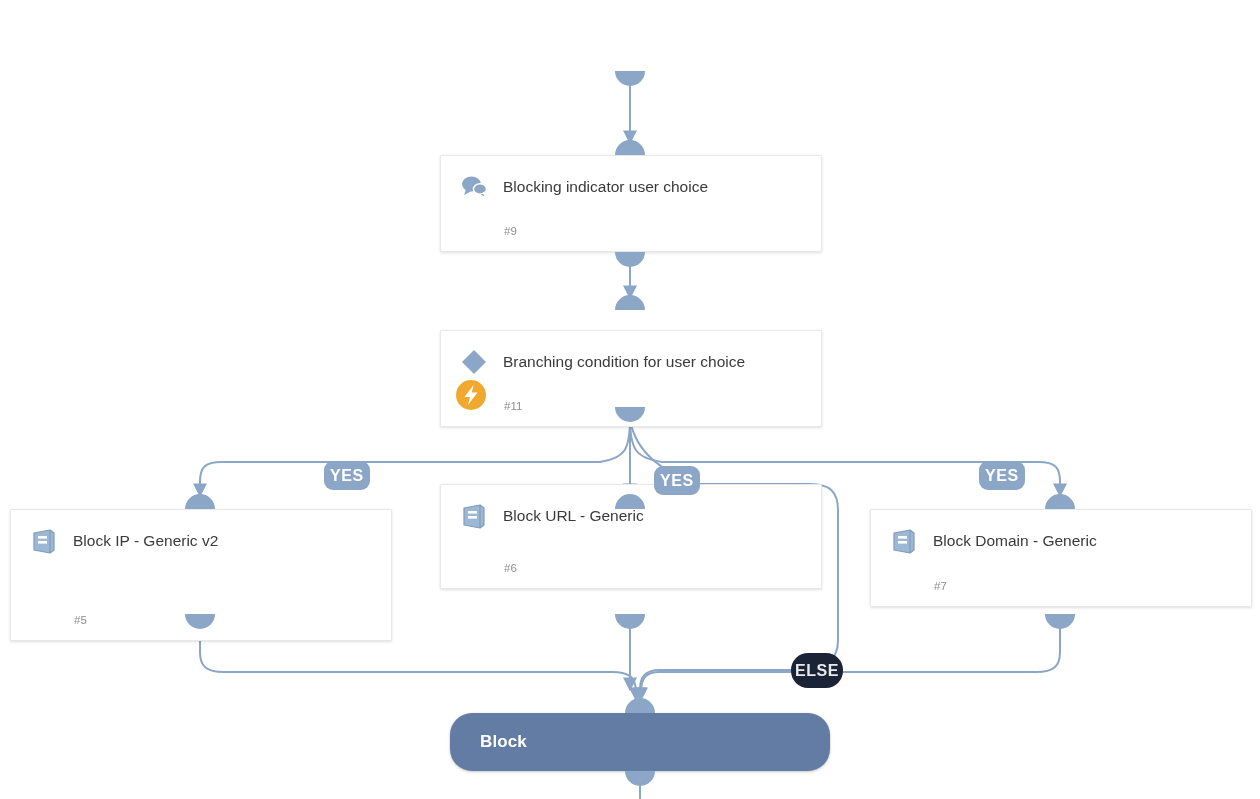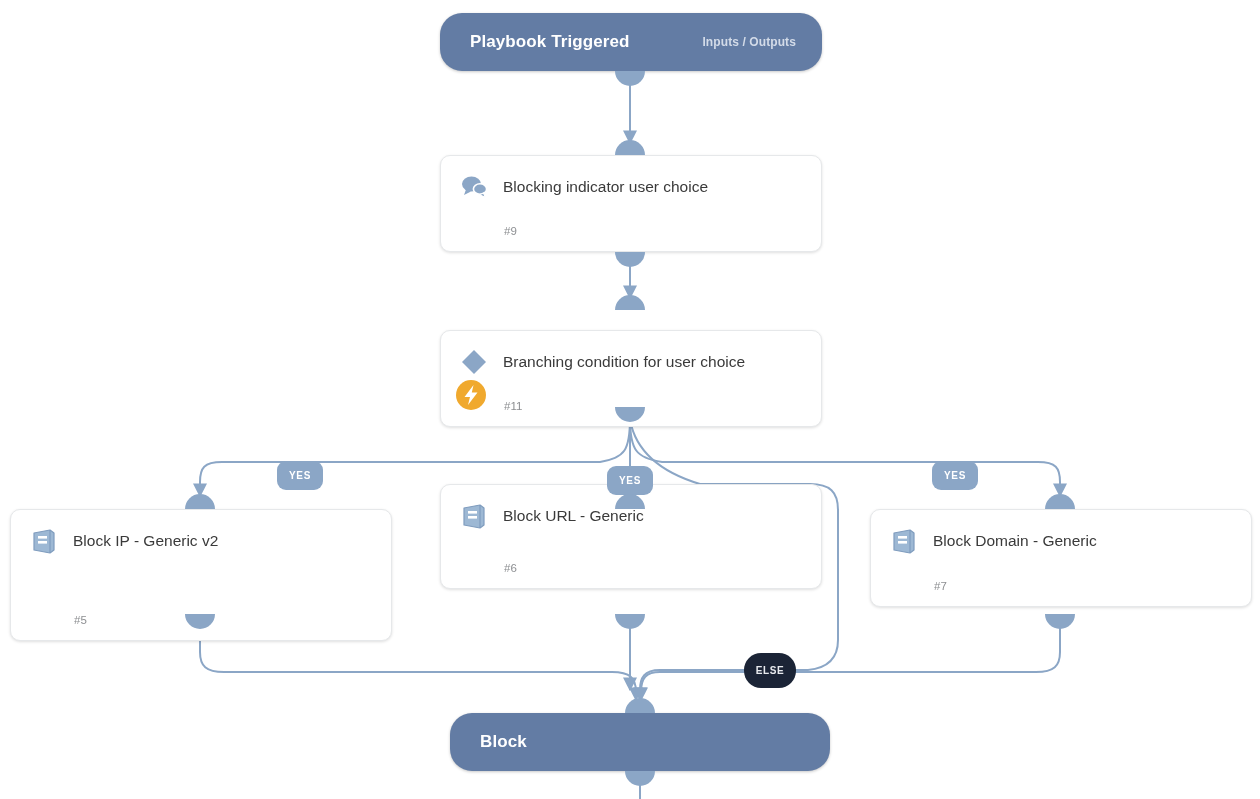--- a/index.html
+++ b/index.html
@@ -52,21 +52,21 @@
     margin-left: auto;
     padding-right: 26px;
     letter-spacing: 0.1px;
   }
 
   
   .card {
     position: absolute;
     background: #ffffff;
     border: 1px solid #e6e8ea;
-    border-radius: 10px;
+    border-radius: 1px;
     box-shadow: 0 1px 3px rgba(0,0,0,0.13);
     box-sizing: border-box;
     z-index: 3;
   }
   .card-title {
     position: absolute;
     left: 62px;
     top: 18px;
     right: 16px;
     font-size: 15.5px;
@@ -95,25 +95,26 @@
     height: 32px;
   }
 
   
   .blabel {
     position: absolute;
     display: flex;
     align-items: center;
     justify-content: center;
     border-radius: 9px;
-    font-size: 10px;
+    font-size: 16px;
     font-weight: bold;
     letter-spacing: 0.6px;
     z-index: 4;
     box-sizing: border-box;
+    margin-left: 47px;
   }
   .blabel.yes {
     background: #8ba6c6;
     color: #ffffff;
   }
   .blabel.els {
     background: #1b2436;
     color: #e8eaee;
     border-radius: 17px;
   }
@@ -169,24 +170,20 @@
       <path d="M 630 622 L 630 690" marker-end="url(#arw)"></path>
 
       <path d="M 1060 620 L 1060 652 C 1060 666, 1054 672, 1036 672
                L 660 672 C 646 672, 641 678, 641 692
                L 641 700" marker-end="url(#arw)"></path>
 
       <path d="M 640 780 L 640 799"></path>
     </g>
   </svg>
 
-  <div class="pill" style="left:440px; top:13px; width:382px; height:58px;">
-    <span class="pill-title">Playbook Triggered</span>
-    <span class="pill-sub">Inputs / Outputs</span>
-  </div>
   <div class="conn down" style="left:615px; top:71px;"></div>
 
   <div class="conn up" style="left:615px; top:140px;"></div>
   <div class="card" style="left:440px; top:155px; width:382px; height:97px;">
     <span class="card-icon">
       <svg viewBox="0 0 30 30" width="30" height="30" xmlns="http://www.w3.org/2000/svg">
         <ellipse cx="12.5" cy="12" rx="9.5" ry="7.4" fill="#8ba6c6"></ellipse>
         <path d="M 7 17.5 L 5 23 L 12 19.5 Z" fill="#8ba6c6"></path>
         <ellipse cx="21" cy="17" rx="6.6" ry="5.2" fill="#8ba6c6" stroke="#ffffff" stroke-width="1.6"></ellipse>
         <path d="M 24.5 21 L 26.5 25.5 L 20.5 22.8 Z" fill="#8ba6c6" stroke="#ffffff" stroke-width="1.2"></path>

